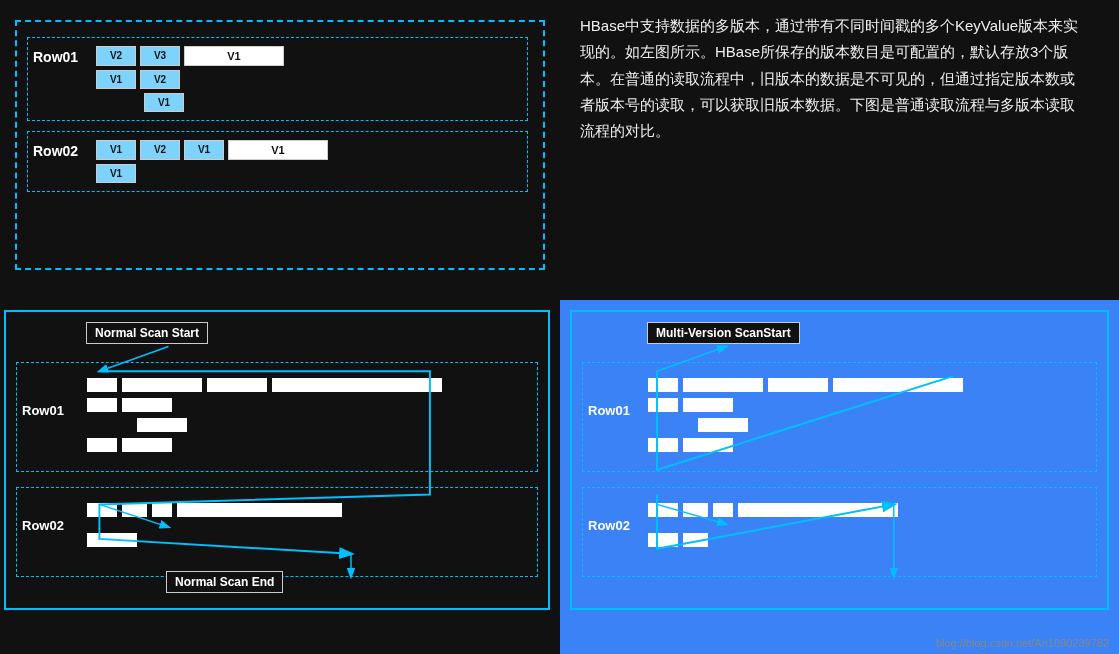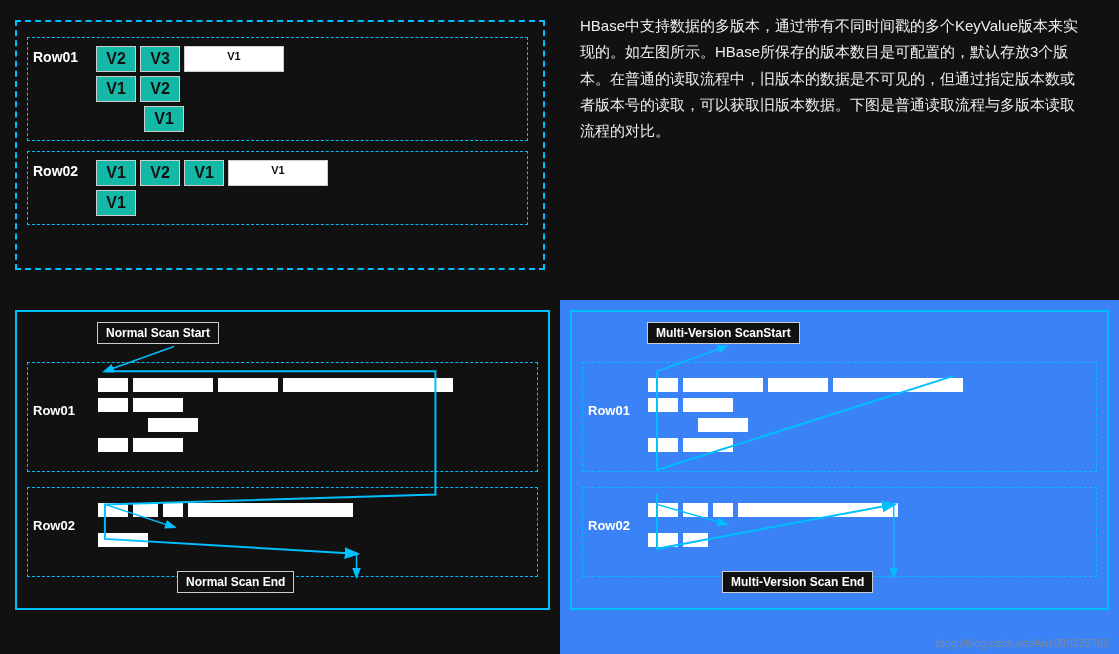--- a/index.html
+++ b/index.html
@@ -53,23 +53,23 @@
       padding-top: 3px;
     }
 
     .cell-row {
       display: flex;
       gap: 4px;
       width: 100%;
     }
 
     .cell {
-      background: #14b8a6;
+      background: #7dd3fc;
       color: #111;
-      font-size: 16px;
+      font-size: 10px;
       font-weight: bold;
       padding: 3px 8px;
       min-width: 40px;
       text-align: center;
       border: 1px solid #ccc;
     }
 
     .cell-wide {
       min-width: 100px;
       background: #fff;
@@ -92,21 +92,21 @@
 
     .description-text {
       font-size: 15px;
       line-height: 1.75;
       color: #eee;
     }
 
     
     .bottom-left {
       background: #111;
-      padding: 10px 10px 10px 15px;
+      padding: 10px 10px 10px 4px;
       position: relative;
     }
 
     .bottom-right {
       background: #3b82f6;
       padding: 10px 10px 10px 10px;
       position: relative;
     }
 
     .scan-diagram {
@@ -274,21 +274,20 @@
         <span style="position:absolute; left:5px; top:30px; color:#fff; font-size:13px; font-weight:bold;">Row02</span>
         <div style="position:absolute; left:65px; top:15px; width:30px; height:14px; background:#fff;"></div>
         <div style="position:absolute; left:100px; top:15px; width:25px; height:14px; background:#fff;"></div>
         <div style="position:absolute; left:130px; top:15px; width:20px; height:14px; background:#fff;"></div>
         <div style="position:absolute; left:155px; top:15px; width:160px; height:14px; background:#fff;"></div>
 
         <div style="position:absolute; left:65px; top:45px; width:30px; height:14px; background:#fff;"></div>
         <div style="position:absolute; left:100px; top:45px; width:25px; height:14px; background:#fff;"></div>
       </div>
 
-      <div class="scan-label" style="bottom: 15px; left: 150px;">Multi-Version Scan End</div>
 
       <svg class="scan-svg" viewBox="0 0 530 300">
         <defs>
           <marker id="arrowhead2" markerWidth="8" markerHeight="6" refX="6" refY="3" orient="auto">
             <polygon points="0 0, 8 3, 0 6" fill="#00bfff"></polygon>
           </marker>
         </defs>
 
         <polyline points="80,60 80,160 380,65" fill="none" stroke="#00bfff" stroke-width="2"></polyline>
         <polyline points="80,60 150,35" fill="none" stroke="#00bfff" stroke-width="1.5" marker-end="url(#arrowhead2)"></polyline>

